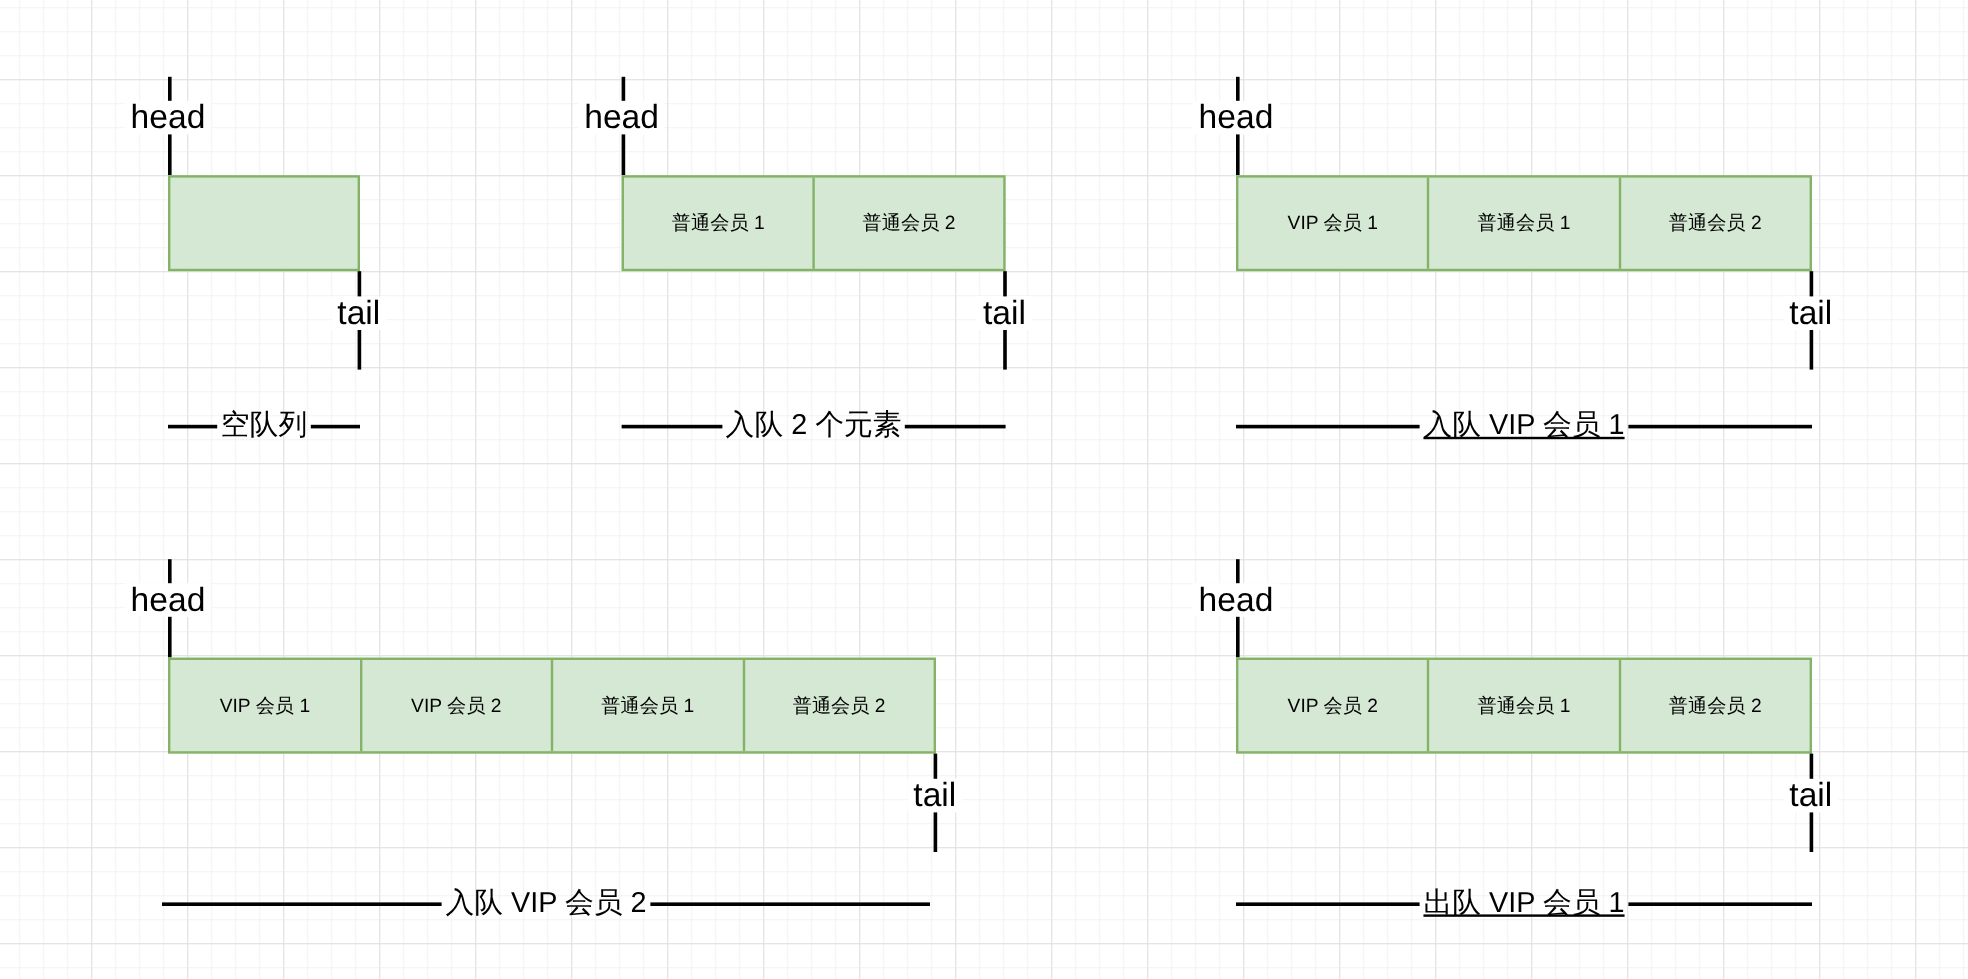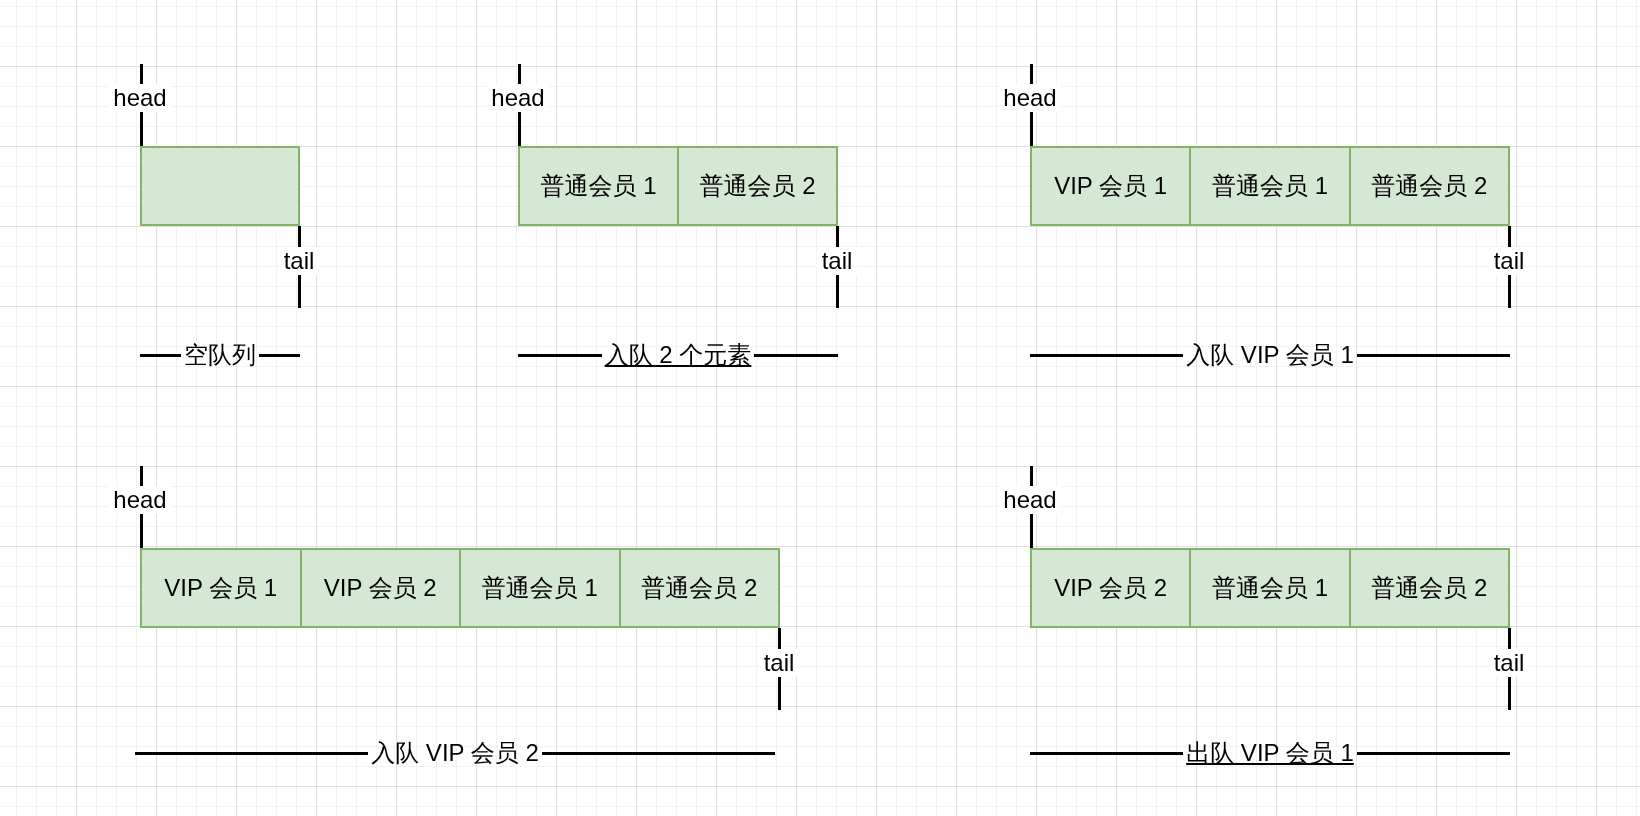--- a/index.html
+++ b/index.html
@@ -25,32 +25,32 @@
   }
   .diagram { position: absolute; left: 0; top: 0; }
   .vline {
     position: absolute; width: 3px;
     background: var(--line-color);
   }
   .pointer-label {
     position: absolute; transform: translateX(-50%);
     background: #ffffff;
     padding: 1px 5px;
-    font-size: 24px; line-height: 26px;
+    font-size: 28px; line-height: 26px;
     white-space: nowrap;
   }
   .queue-box {
     position: absolute; display: flex;
     background: var(--cell-fill);
     border: 2px solid var(--cell-border);
   }
   .queue-cell {
     flex: 1 1 0; min-width: 0;
     display: flex; align-items: center; justify-content: center;
-    font-size: 24px; white-space: nowrap;
+    font-size: 16px; white-space: nowrap;
     border-left: 2px solid var(--cell-border);
   }
   .queue-cell:first-child { border-left: none; }
   .caption-row {
     position: absolute; display: flex; align-items: center; height: 30px;
   }
   .caption-line { flex: 1 1 0; height: 3px; background: var(--line-color); }
   .caption-text {
     flex: 0 0 auto; padding: 0 3px;
     font-size: 24px; line-height: 30px; white-space: nowrap;
@@ -77,37 +77,37 @@
     </div>
     <div class="diagram">
       <div class="vline" style="left: 518px; top: 64px; height: 82px;"></div>
       <div class="pointer-label" style="left: 518px; top: 84px;">head</div>
       <div class="queue-box" style="left: 518px; top: 146px; width: 320px; height: 80px;">
         <div class="queue-cell">普通会员 1</div>
         <div class="queue-cell">普通会员 2</div>
       </div>
       <div class="vline" style="left: 836px; top: 226px; height: 82px;"></div>
       <div class="pointer-label" style="left: 837px; top: 247px;">tail</div>
-      <div class="caption-row" style="left: 518px; top: 340px; width: 320px; text-decoration: underline;">
+      <div class="caption-row" style="left: 518px; top: 340px; width: 320px;">
         <div class="caption-line"></div>
         <div class="caption-text">入队 2 个元素</div>
         <div class="caption-line"></div>
       </div>
     </div>
     <div class="diagram">
       <div class="vline" style="left: 1030px; top: 64px; height: 82px;"></div>
       <div class="pointer-label" style="left: 1030px; top: 84px;">head</div>
       <div class="queue-box" style="left: 1030px; top: 146px; width: 480px; height: 80px;">
         <div class="queue-cell">VIP 会员 1</div>
         <div class="queue-cell">普通会员 1</div>
         <div class="queue-cell">普通会员 2</div>
       </div>
       <div class="vline" style="left: 1508px; top: 226px; height: 82px;"></div>
       <div class="pointer-label" style="left: 1509px; top: 247px;">tail</div>
-      <div class="caption-row" style="left: 1030px; top: 340px; width: 480px;">
+      <div class="caption-row" style="left: 1030px; top: 340px; width: 480px; text-decoration: underline;">
         <div class="caption-line"></div>
         <div class="caption-text">入队 VIP 会员 1</div>
         <div class="caption-line"></div>
       </div>
     </div>
     <div class="diagram">
       <div class="vline" style="left: 140px; top: 466px; height: 82px;"></div>
       <div class="pointer-label" style="left: 140px; top: 486px;">head</div>
       <div class="queue-box" style="left: 140px; top: 548px; width: 640px; height: 80px;">
         <div class="queue-cell">VIP 会员 1</div>

